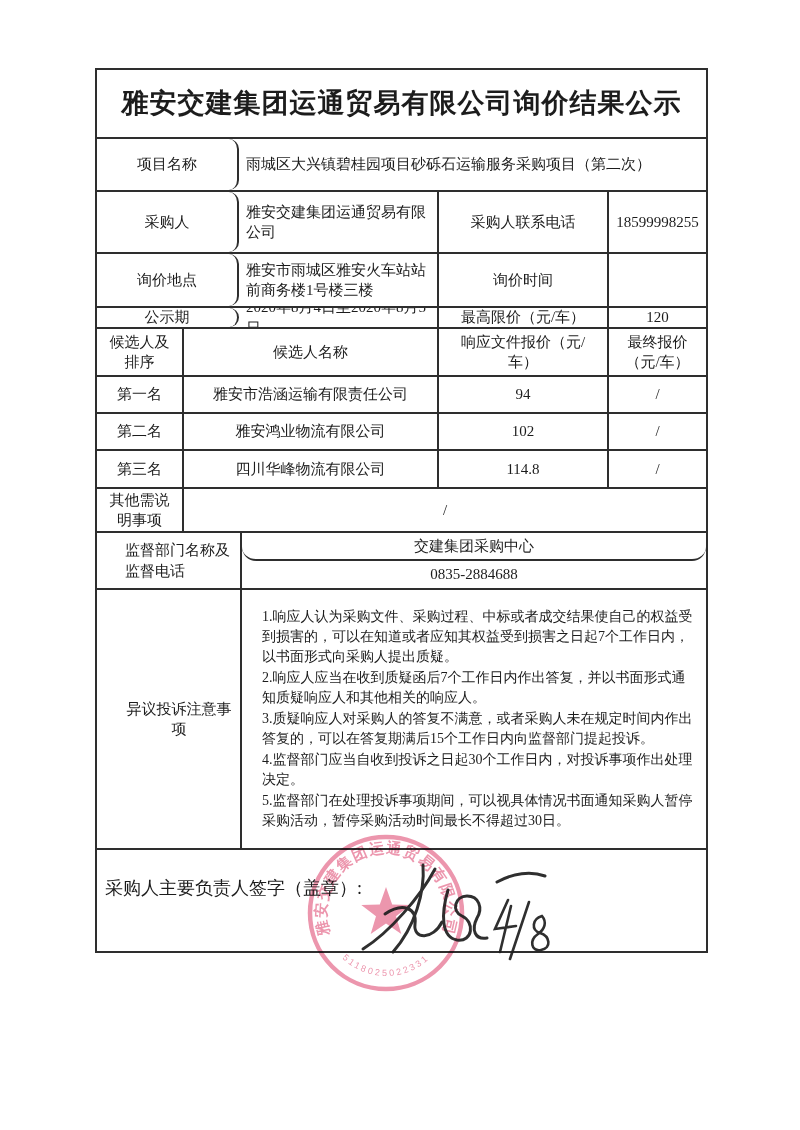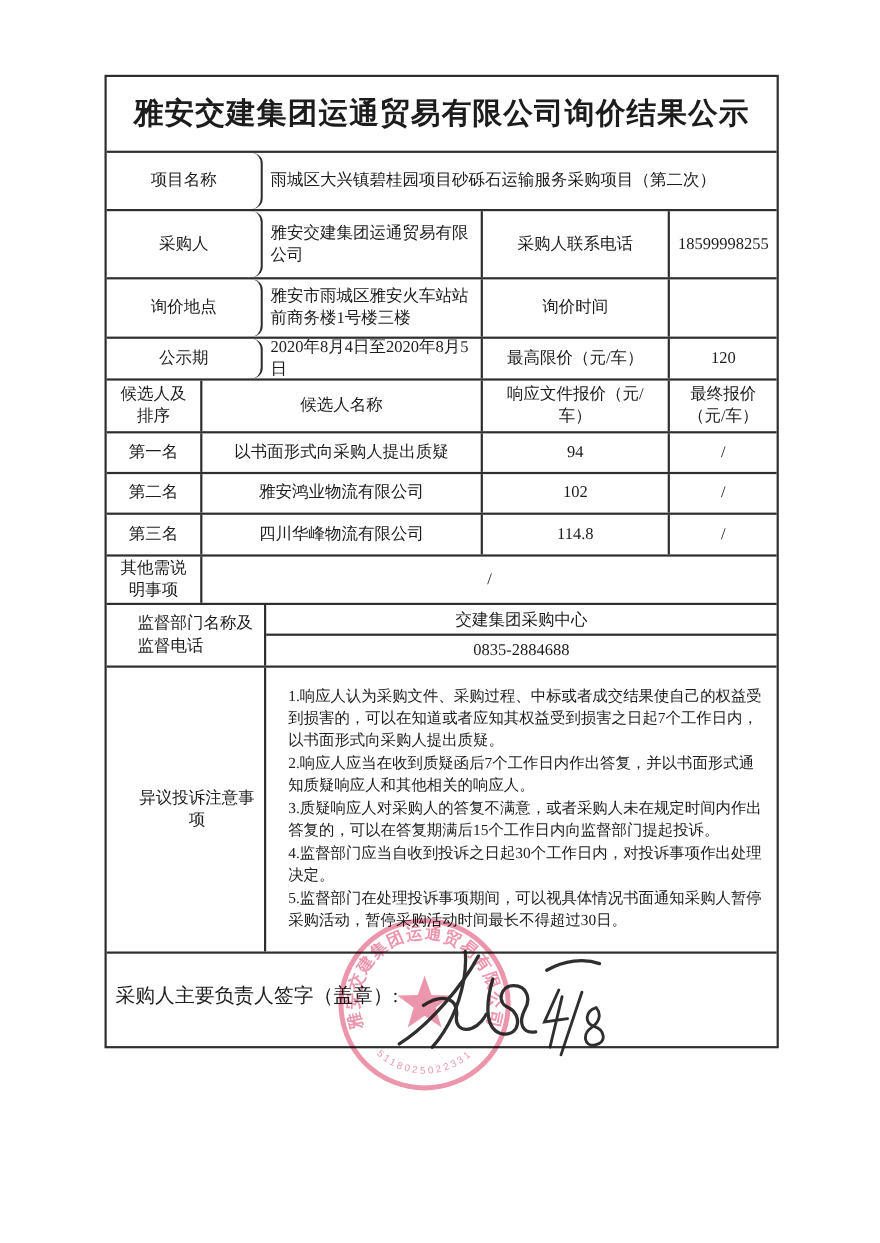--- a/index.html
+++ b/index.html
@@ -29,34 +29,34 @@
   .cell.left { justify-content:flex-start; text-align:left; }
   .grow { flex:1 1 auto; }
   .w-label { width:142px; flex:0 0 142px;border-radius:10px; }
   .w-val   { width:200px; flex:0 0 200px; }
   .w-l3    { width:170px; flex:0 0 170px; }
   .w-rank  { width:87px;  flex:0 0 87px; }
   .w-name  { width:255px; flex:0 0 255px; }
   .w-sup   { width:145px; flex:0 0 145px;padding-left:28px; }
   .h-title { height:69px; }
   .h-r1 { height:53px; } .h-r2 { height:62px; } .h-r3 { height:54px; }
-  .h-r4 { height:38px; } .h-r5 { height:48px; } .h-cand { height:37px; }
+  .h-r4 { height:21px; } .h-r5 { height:48px; } .h-cand { height:37px; }
   .h-r8 { height:38px; } .h-r9 { height:44px; } .h-r10 { height:57px; }
   .h-r11 { height:260px; } .h-r12 { height:76px; }
   .title-cell {
     flex:1; display:flex; align-items:center; justify-content:center;
     font-family:"Liberation Sans","DejaVu Sans",sans-serif;
     font-weight:700; font-size:27px; letter-spacing:1px;
   }
   .stack { flex:1 1 auto; display:flex; flex-direction:column; }
   .stack .sub {
     flex:1; display:flex; align-items:center; justify-content:center;
     font-size:15px;
   }
-  .stack .sub.first { border-bottom:2px solid #2e2e2e; flex:0 0 28px; }
+  .stack .sub.first { border-bottom:2px solid #2e2e2e; flex:0 0 28px;border-radius:14px; }
   .complaint-body {
     flex:1; display:flex; flex-direction:column; justify-content:center;
     text-align:left; font-size:14px; line-height:1.46; padding:6px 10px;
     align-items:flex-start;
     margin-left:10px;
   }
   .complaint-body div { text-align:left; }
   .sig-cell { font-size:18px; padding-left:8px; align-items:center; }
   .seal-svg {
     position:absolute; left:301px; top:828px;
@@ -100,21 +100,21 @@
 
   <div class="row h-r5">
     <div class="cell w-rank">候选人及排序</div>
     <div class="cell w-name">候选人名称</div>
     <div class="cell w-l3">响应文件报价（元/车）</div>
     <div class="cell grow endc">最终报价（元/车）</div>
   </div>
 
   <div class="row h-cand">
     <div class="cell w-rank">第一名</div>
-    <div class="cell w-name">以书面形式向采购人提出质疑</div>
+    <div class="cell w-name">雅安市浩涵运输有限责任公司</div>
     <div class="cell w-l3">94</div>
     <div class="cell grow endc">/</div>
   </div>
   <div class="row h-cand">
     <div class="cell w-rank">第二名</div>
     <div class="cell w-name">雅安鸿业物流有限公司</div>
     <div class="cell w-l3">102</div>
     <div class="cell grow endc">/</div>
   </div>
   <div class="row h-r8">

